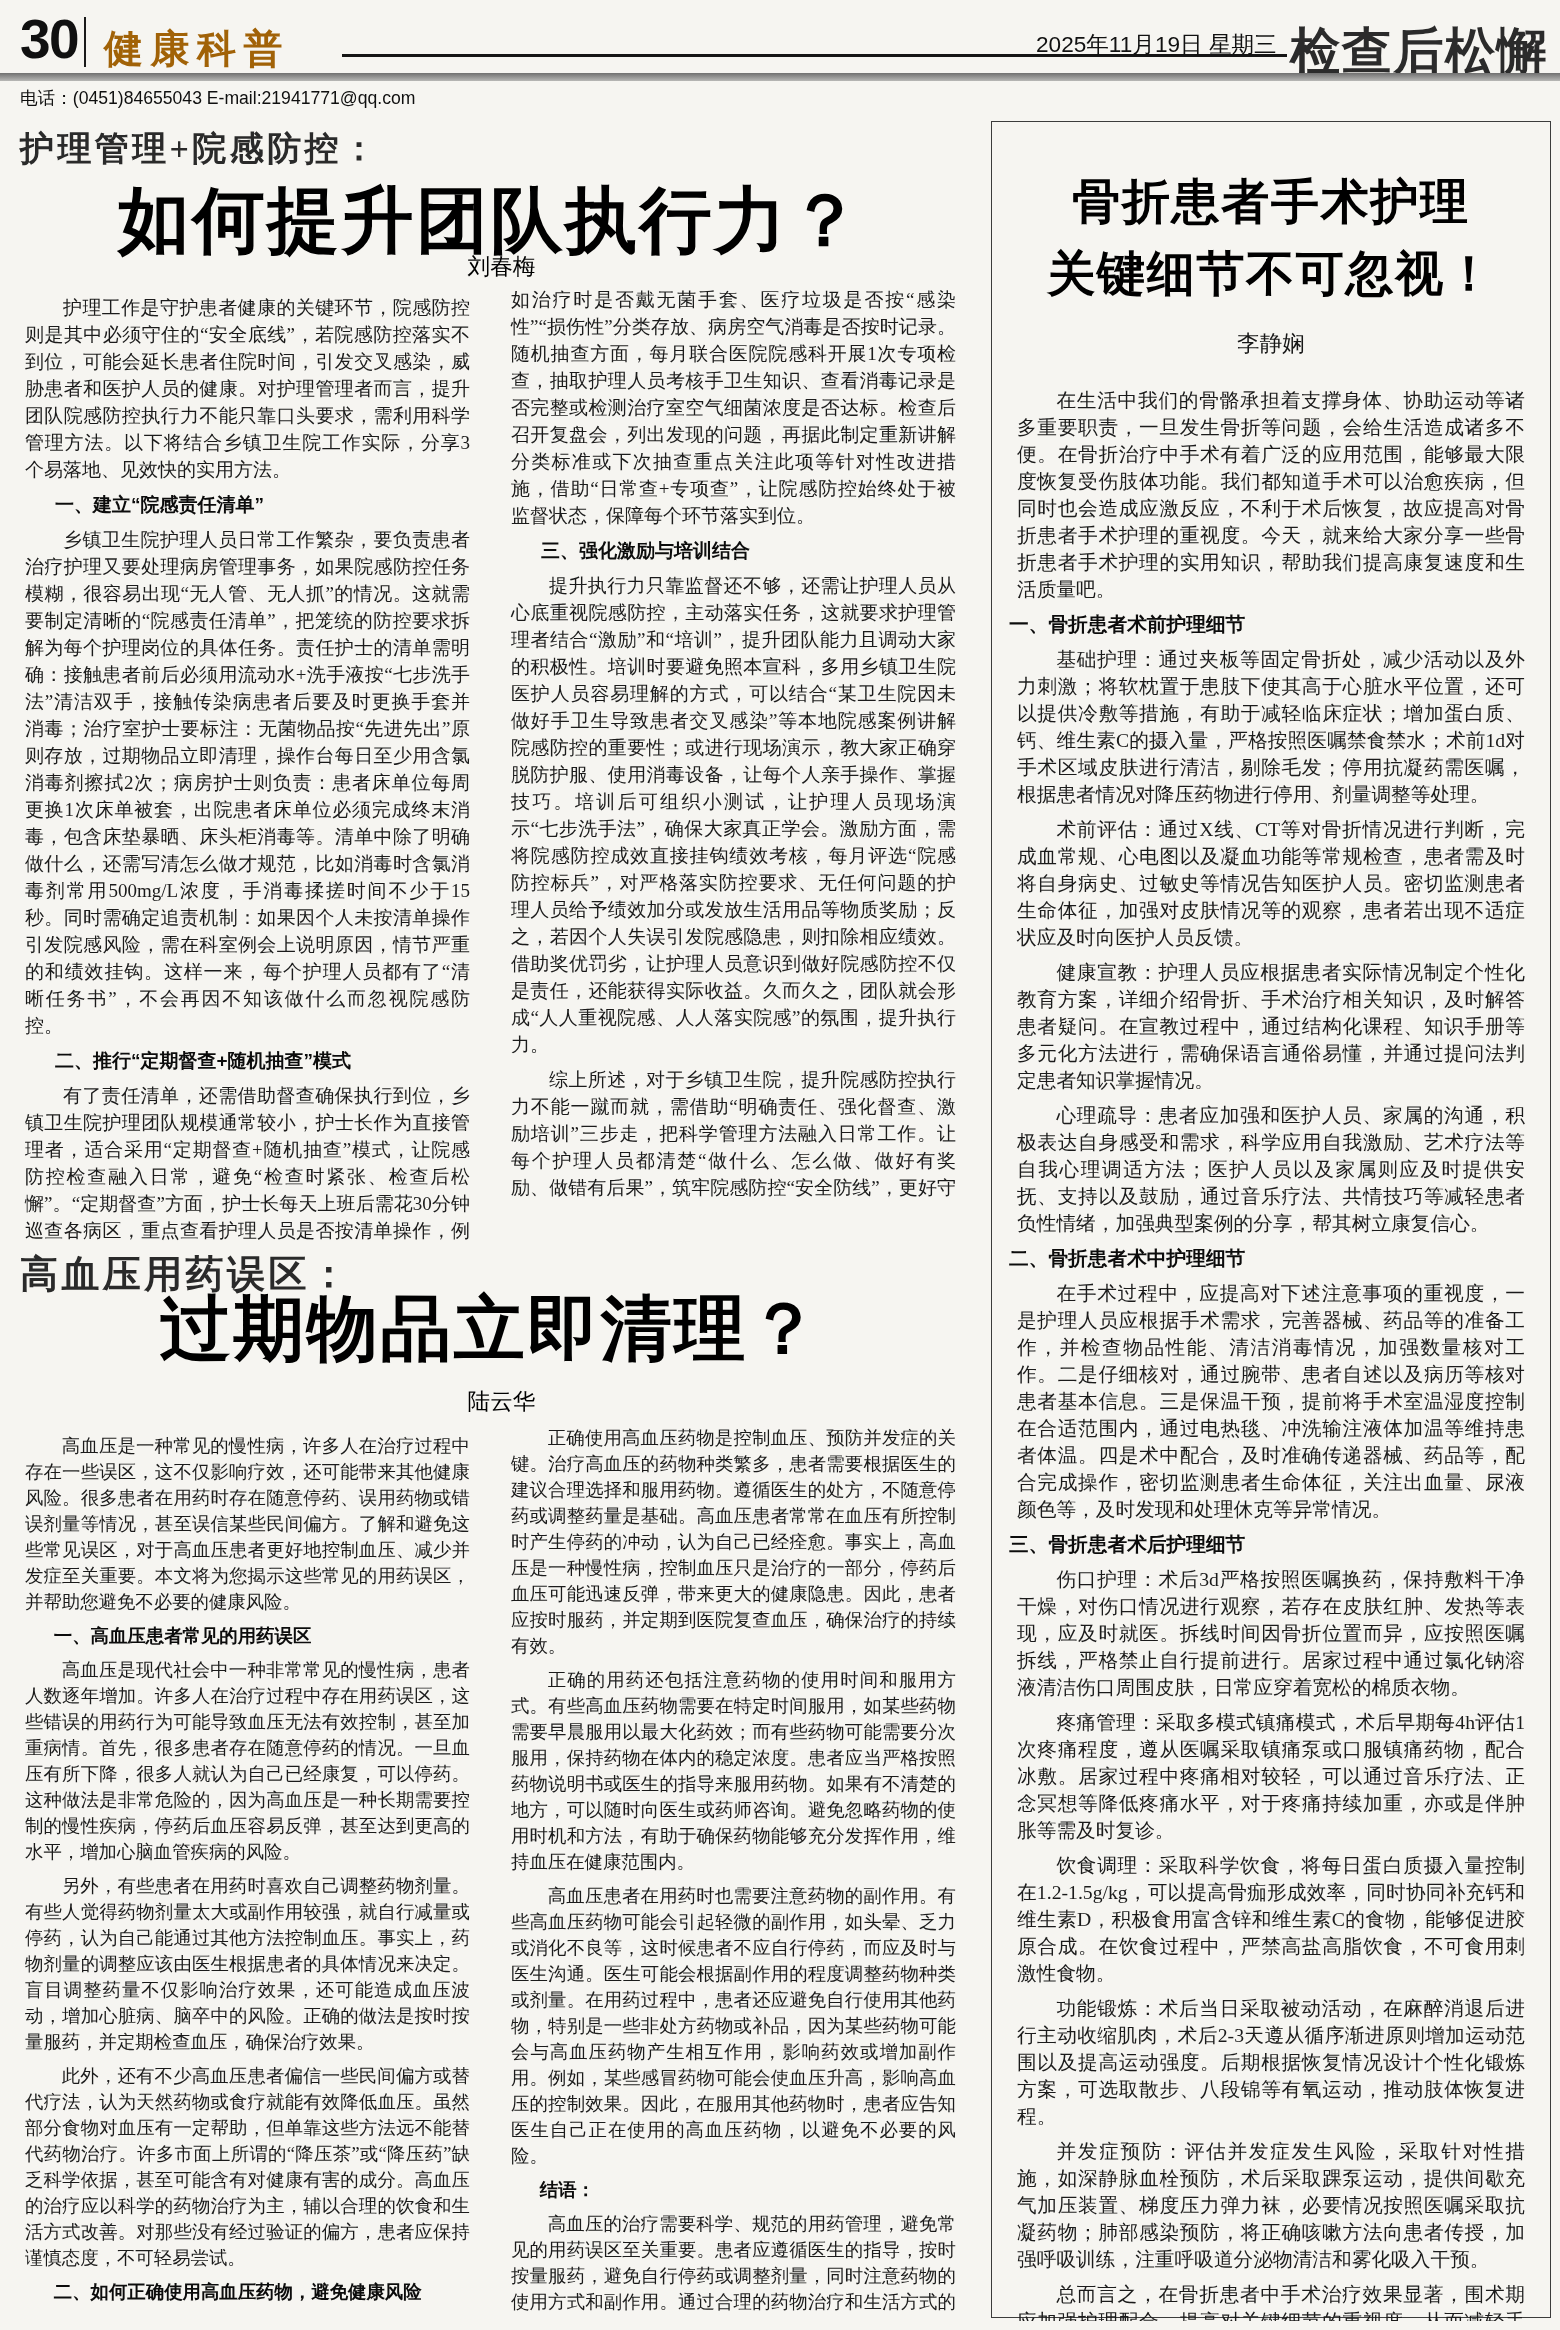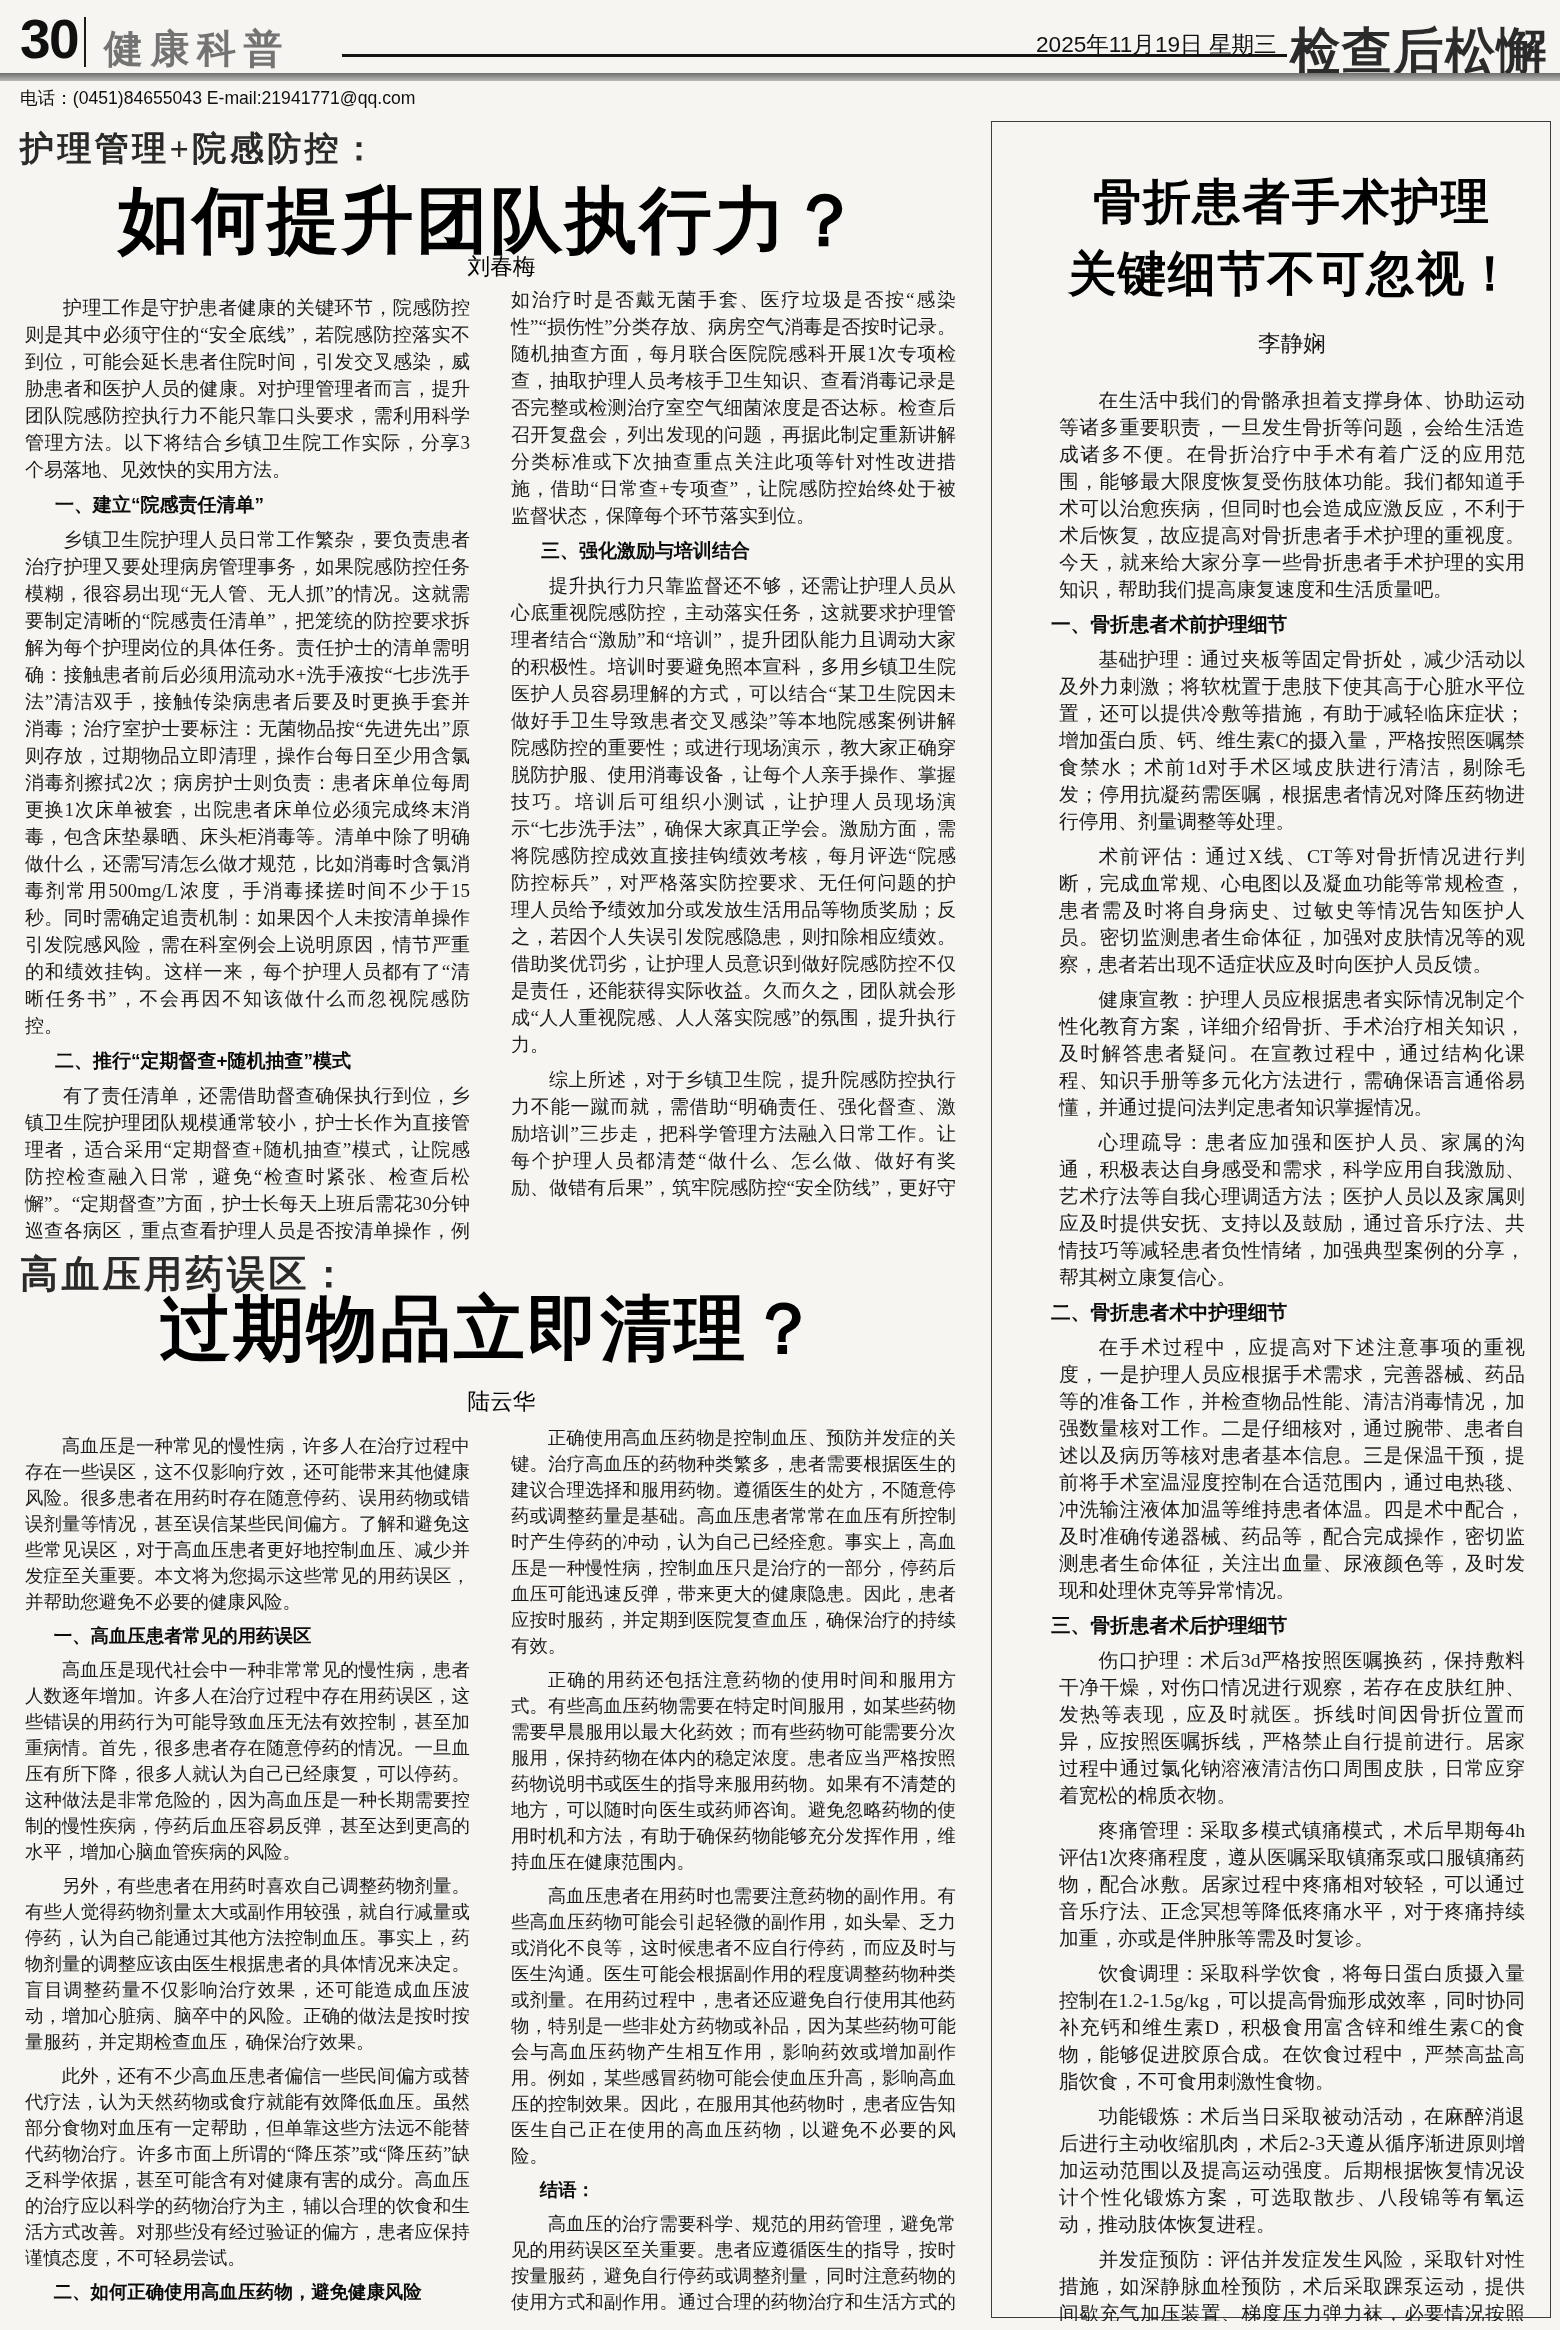--- a/index.html
+++ b/index.html
@@ -5,21 +5,21 @@
   html,body { margin:0; padding:0; background:#d9d8d4; }
   .page {
     position:relative; width:1560px; height:2330px; margin:0 auto;
     background:#f6f5f1; color:#1b1b1b; overflow:hidden;
     font-family:"Liberation Serif","DejaVu Serif",serif;
   }
   
   .page-num{ position:absolute; left:20px; top:11.7px; font-family:"Liberation Sans","DejaVu Sans",sans-serif;
     font-size:55px; font-weight:700; line-height:1; letter-spacing:-1.7px; color:#101010;}
   .pn-divider{ position:absolute; left:84px; top:17px; width:1.7px; height:50px; background:#1a1a1a;}
-  .section-title{ position:absolute; left:104px; top:22px; font-size:39px; font-weight:900; letter-spacing:7.5px; color:#737373;}
+  .section-title{ position:absolute; left:104px; top:22px; font-size:39px; font-weight:900; letter-spacing:7.5px; color:#a16207;}
   .header-rule{ position:absolute; left:342px; top:54px; width:945px; height:2.5px; background:#151515;}
   .header-date{ position:absolute; left:1036px; top:28.5px; font-size:22.6px; font-family:"Liberation Sans","DejaVu Sans",sans-serif; color:#111;}
   .masthead{ position:absolute; left:1290px; top:18.4px; font-size:50px; font-weight:900; letter-spacing:1.7px; color:#2b2b2b;}
   .header-band{ position:absolute; left:0; top:73px; width:1560px; height:8.4px;
     background:linear-gradient(to bottom,#707070,#b8b8b6);}
   .contact{ position:absolute; left:20px; top:86px; font-size:17.6px; font-family:"Liberation Sans","DejaVu Sans",sans-serif; color:#0f0f0f;}
   
   .kicker{ position:absolute; left:20px; font-weight:700; color:#2a2a2a; letter-spacing:3.4px;}
   .big-title{ position:absolute; left:17px; width:947px; text-align:center; font-weight:900; color:#000; letter-spacing:2.5px; line-height:1.1;}
   .author{ position:absolute; left:28px; width:947px; text-align:center; font-size:22.6px; color:#000000;}
@@ -33,21 +33,21 @@
   .a1-title{ top:158px; font-size:72px;margin-top:24px;}
   .a1-author{ top:251px;}
   .a1-body{ top:286px; height:961px; font-size:19px; line-height:27px;}
   
   .a2-kicker{ top:1249px; font-size:38px;}
   .a2-title{ top:1290px; font-size:71px;}
   .a2-author{ top:1386px;}
   .a2-body{ top:1425px; height:903px; font-size:18.4px; line-height:26px;}
   
   .a3-box{ position:absolute; left:991px; top:121px; width:560px; height:2197px;
-    border:1.7px solid #3c3c3c; box-sizing:border-box; background:#f6f5f1;padding-left:42px;}
+    border:1.7px solid #3c3c3c; box-sizing:border-box; background:#f6f5f1;}
   .a3-title{ margin:44px 8.4px 0 8.4px; text-align:center; font-size:48px; font-weight:900; line-height:1.5; letter-spacing:1.7px; color:#000;}
   .a3-author{ text-align:center; font-size:22.6px; margin-top:18px; color:#161616;}
   .a3-body{ margin:20px 17px 0 17px; height:1942px; overflow:hidden;
     font-size:19.7px; line-height:27px; text-align:justify;}
   .a3-body .sub-head{ text-indent:0;}
 </style>
 </head>
 <body>
 
 <div class="page">

